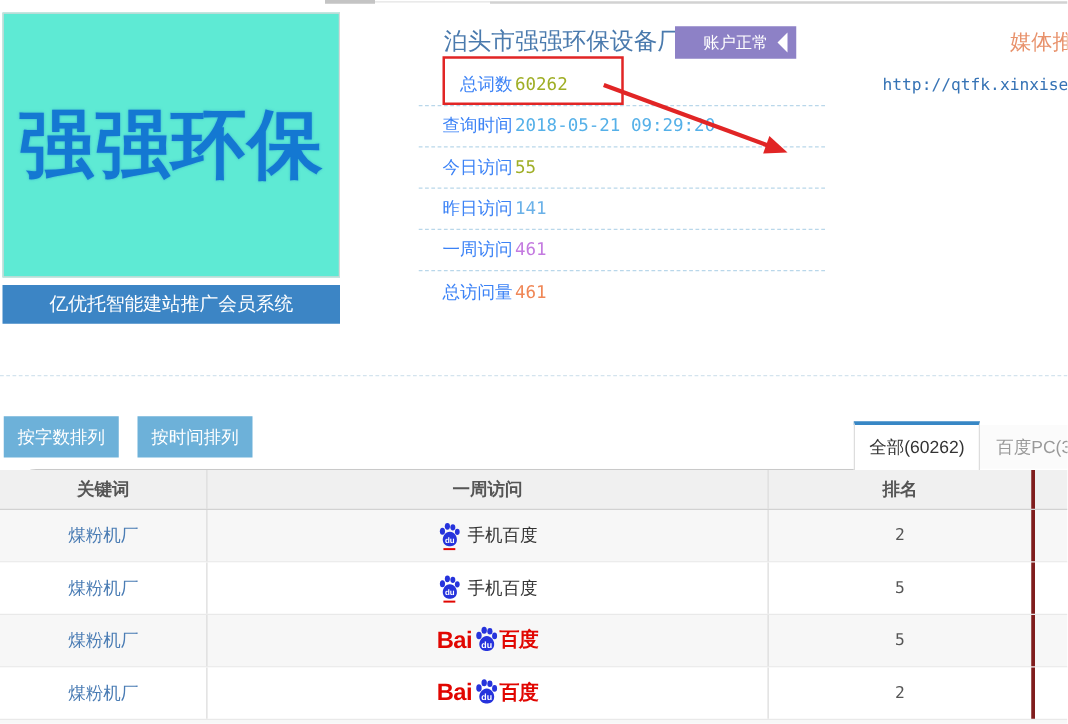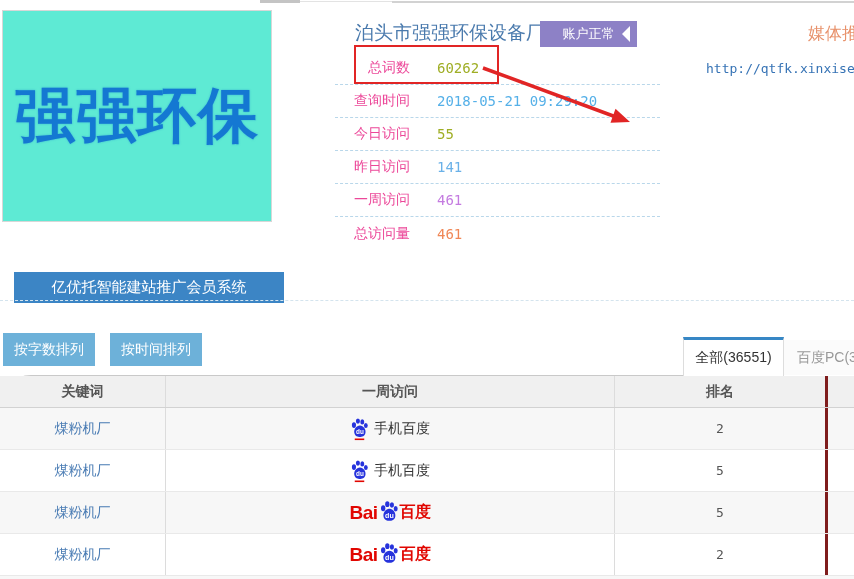--- a/index.html
+++ b/index.html
@@ -19,23 +19,23 @@
   .logo-box {
     position:absolute; left:2px; top:10px; width:270px; height:212px;
     background:#5eead4; border:1px solid #d7d7d7;
     display:flex; align-items:center; justify-content:center;
   }
   .logo-text {
     font-size:60px; font-weight:700; color:#1478d2; letter-spacing:1px;
     text-shadow:0 0 2px rgba(20,120,210,.55); white-space:nowrap;
   }
   .banner {
-    position:absolute; left:14px; top:228px; width:270px; height:31px;
+    position:absolute; left:2px; top:228px; width:270px; height:31px;
     background:#3c85c5; color:#fff; font-size:15px;
-    display:flex; align-items:center; justify-content:center;margin-top:44px;
+    display:flex; align-items:center; justify-content:center;
   }
 
   
   .company-title { position:absolute; left:355px; top:20px; font-size:19px; color:#4a7aad; white-space:nowrap; }
   .account-badge {
     position:absolute; left:540px; top:21px; width:97px; height:26px;
     background:#8d81c6; color:#fff; font-size:13px;
     display:flex; align-items:center; justify-content:center;
   }
   .badge-notch {
@@ -45,22 +45,22 @@
   }
 
   
   .media-label { position:absolute; left:808px; top:22px; font-size:17px; color:#e8926c; white-space:nowrap; }
   .site-url { position:absolute; left:706px; top:61px; font-size:13px; color:#3673b5; white-space:nowrap; }
 
   
   .stats { position:absolute; left:335px; top:52px; width:325px; }
   .stat-row { height:33px; display:flex; align-items:center; border-bottom:1px dashed #b9d7ea; }
   .stat-row:last-child { border-bottom:none; }
-  .stat-label { width:75px; text-align:right; font-size:14px; color:#ec4899; }
-  .stat-value { margin-left:27px; font-size:14px; font-family:"DejaVu Sans Mono", monospace; }
+  .stat-label { width:75px; text-align:right; font-size:14px; color:#3b82f6; }
+  .stat-value { margin-left:2px; font-size:14px; font-family:"DejaVu Sans Mono", monospace; }
   .stat-row:nth-child(1) .stat-value { color:#9fae25; }
   .stat-row:nth-child(2) .stat-value { color:#55b0e8; }
   .stat-row:nth-child(3) .stat-value { color:#9fae25; }
   .stat-row:nth-child(4) .stat-value { color:#6ab1e8; }
   .stat-row:nth-child(5) .stat-value { color:#c47be0; }
   .stat-row:nth-child(6) .stat-value { color:#f08756; }
 
   
   .red-rect { position:absolute; left:354px; top:45px; width:145px; height:39px; border:2px solid #e12525; }
   .arrow-svg { position:absolute; left:340px; top:40px; width:320px; height:100px; pointer-events:none; }
@@ -169,21 +169,21 @@
 <svg class="arrow-svg" viewBox="0 0 320 100">
   <line x1="143" y1="28" x2="276" y2="77" stroke="#e12525" stroke-width="3.5"></line>
   <polygon points="290,82 270.5,82.8 275.5,68.8" fill="#e12525"></polygon>
 </svg>
 
 <div class="section-divider"></div>
 
 <button class="sort-btn words">按字数排列</button>
 <button class="sort-btn time">按时间排列</button>
 
-<div class="tab-active">全部(36551)</div>
+<div class="tab-active">全部(60262)</div>
 <div class="tab-inactive">百度PC(30</div>
 
 <div class="kw-table">
   <div class="t-row t-head">
     <div class="cell c1">关键词</div>
     <div class="cell c2">一周访问</div>
     <div class="cell c3">排名</div>
     <div class="cell c4"></div>
   </div>
 

